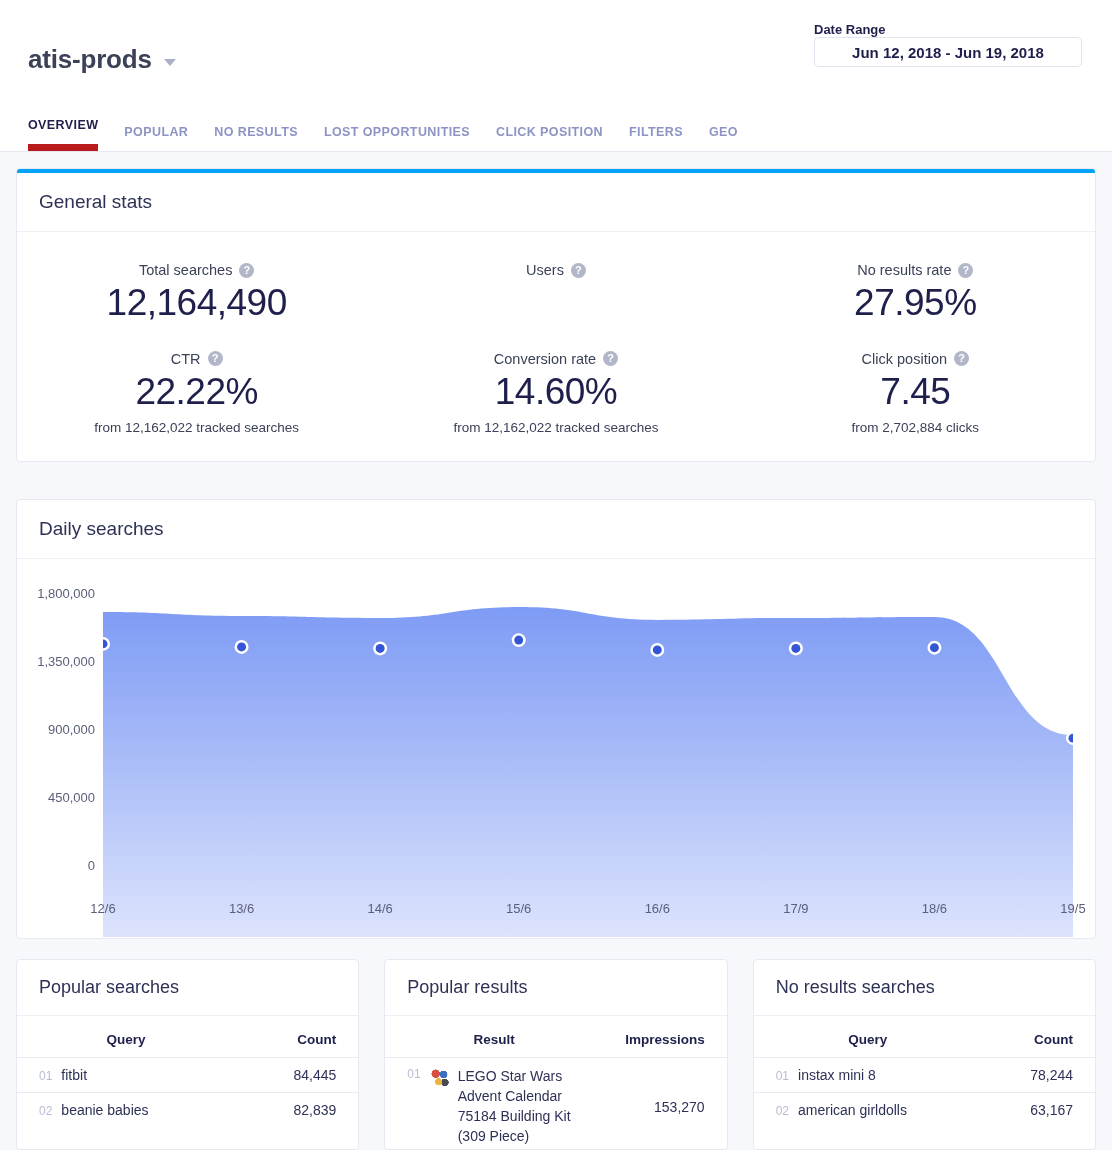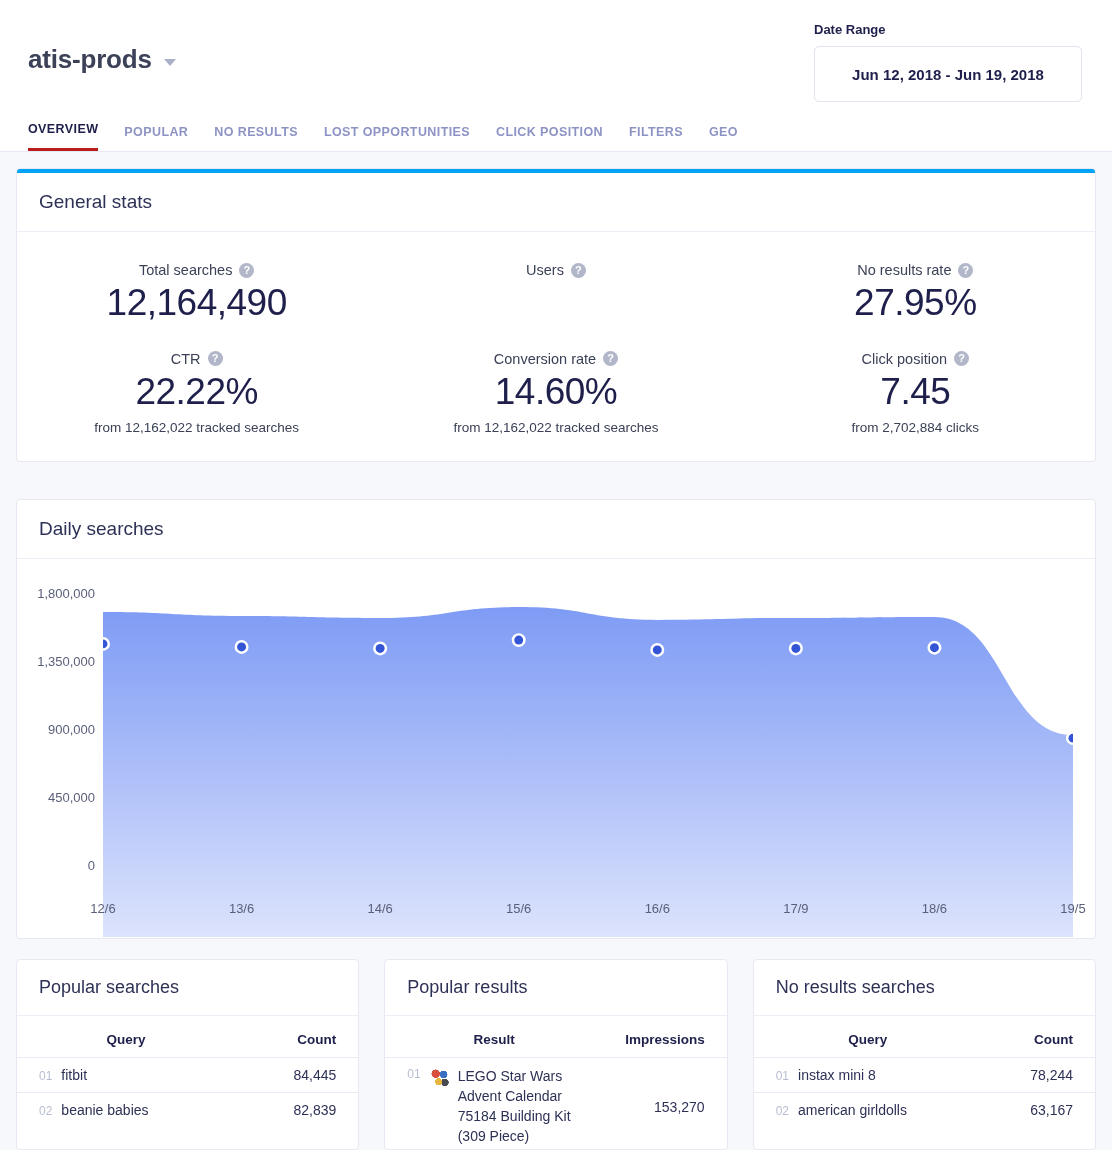--- a/index.html
+++ b/index.html
@@ -13,29 +13,29 @@
   .page { width: 1112px; height: 1150px; position: relative; }
 
   
   .topbar { background: #ffffff; height: 152px; position: relative; border-bottom: 1px solid #e7e8f2; }
   .app-title-row { position: absolute; left: 28px; top: 44px; display: flex; align-items: center; gap: 12px; }
   .app-title { font-size: 26px; font-weight: bold; color: #3b4157; letter-spacing: -0.2px; }
   .caret-down { width: 0; height: 0; border-left: 6px solid transparent; border-right: 6px solid transparent;
                 border-top: 7px solid #aab0c6; margin-top: 5px; }
 
   .daterange-wrap { position: absolute; right: 30px; top: 22px; width: 268px; }
-  .daterange-label { font-size: 13px; font-weight: bold; color: #1e1f4b; margin-bottom: 9px; }
+  .daterange-label { font-size: 13px; font-weight: bold; color: #1e1f4b; }
   .daterange-box { border: 1px solid #e1e3ee; border-radius: 5px; background: #fff;
-                   height: 56px; display: flex; align-items: center; justify-content: center;
+                   height: 30px; display: flex; align-items: center; justify-content: center;
                    font-size: 15px; font-weight: bold; color: #1e1f4b; cursor: pointer; }
 
   .tabs { position: absolute; left: 28px; bottom: 0; display: flex; align-items: flex-end; gap: 26px; }
   .tab { font-size: 12.5px; font-weight: bold; letter-spacing: 0.4px; color: #8d93c4;
          padding-bottom: 12px; cursor: pointer; white-space: nowrap; }
-  .tab.active { color: #1e1f4b; border-bottom: 3px solid #b91c1c; }
+  .tab.active { color: #1e1f4b; border-bottom: 7px solid #b91c1c; }
 
   
   .card { background: #fff; border: 1px solid #e7e8f2; border-radius: 4px; }
   .card-head { padding: 18px 22px; font-size: 19px; color: #2d3156; border-bottom: 1px solid #edeef6; }
   .accent-top { height: 4px; background: #00a3f5; border-radius: 3px 3px 0 0; }
 
   .stats-card { position: absolute; left: 16px; top: 168px; width: 1080px; }
   .stats-grid { display: grid; grid-template-columns: repeat(3, 1fr); padding: 22px 0 26px; }
   .stat { text-align: center; padding: 8px 10px 0; }
   .stat-label { font-size: 14.5px; color: #3b4157; display: flex; align-items: center;

